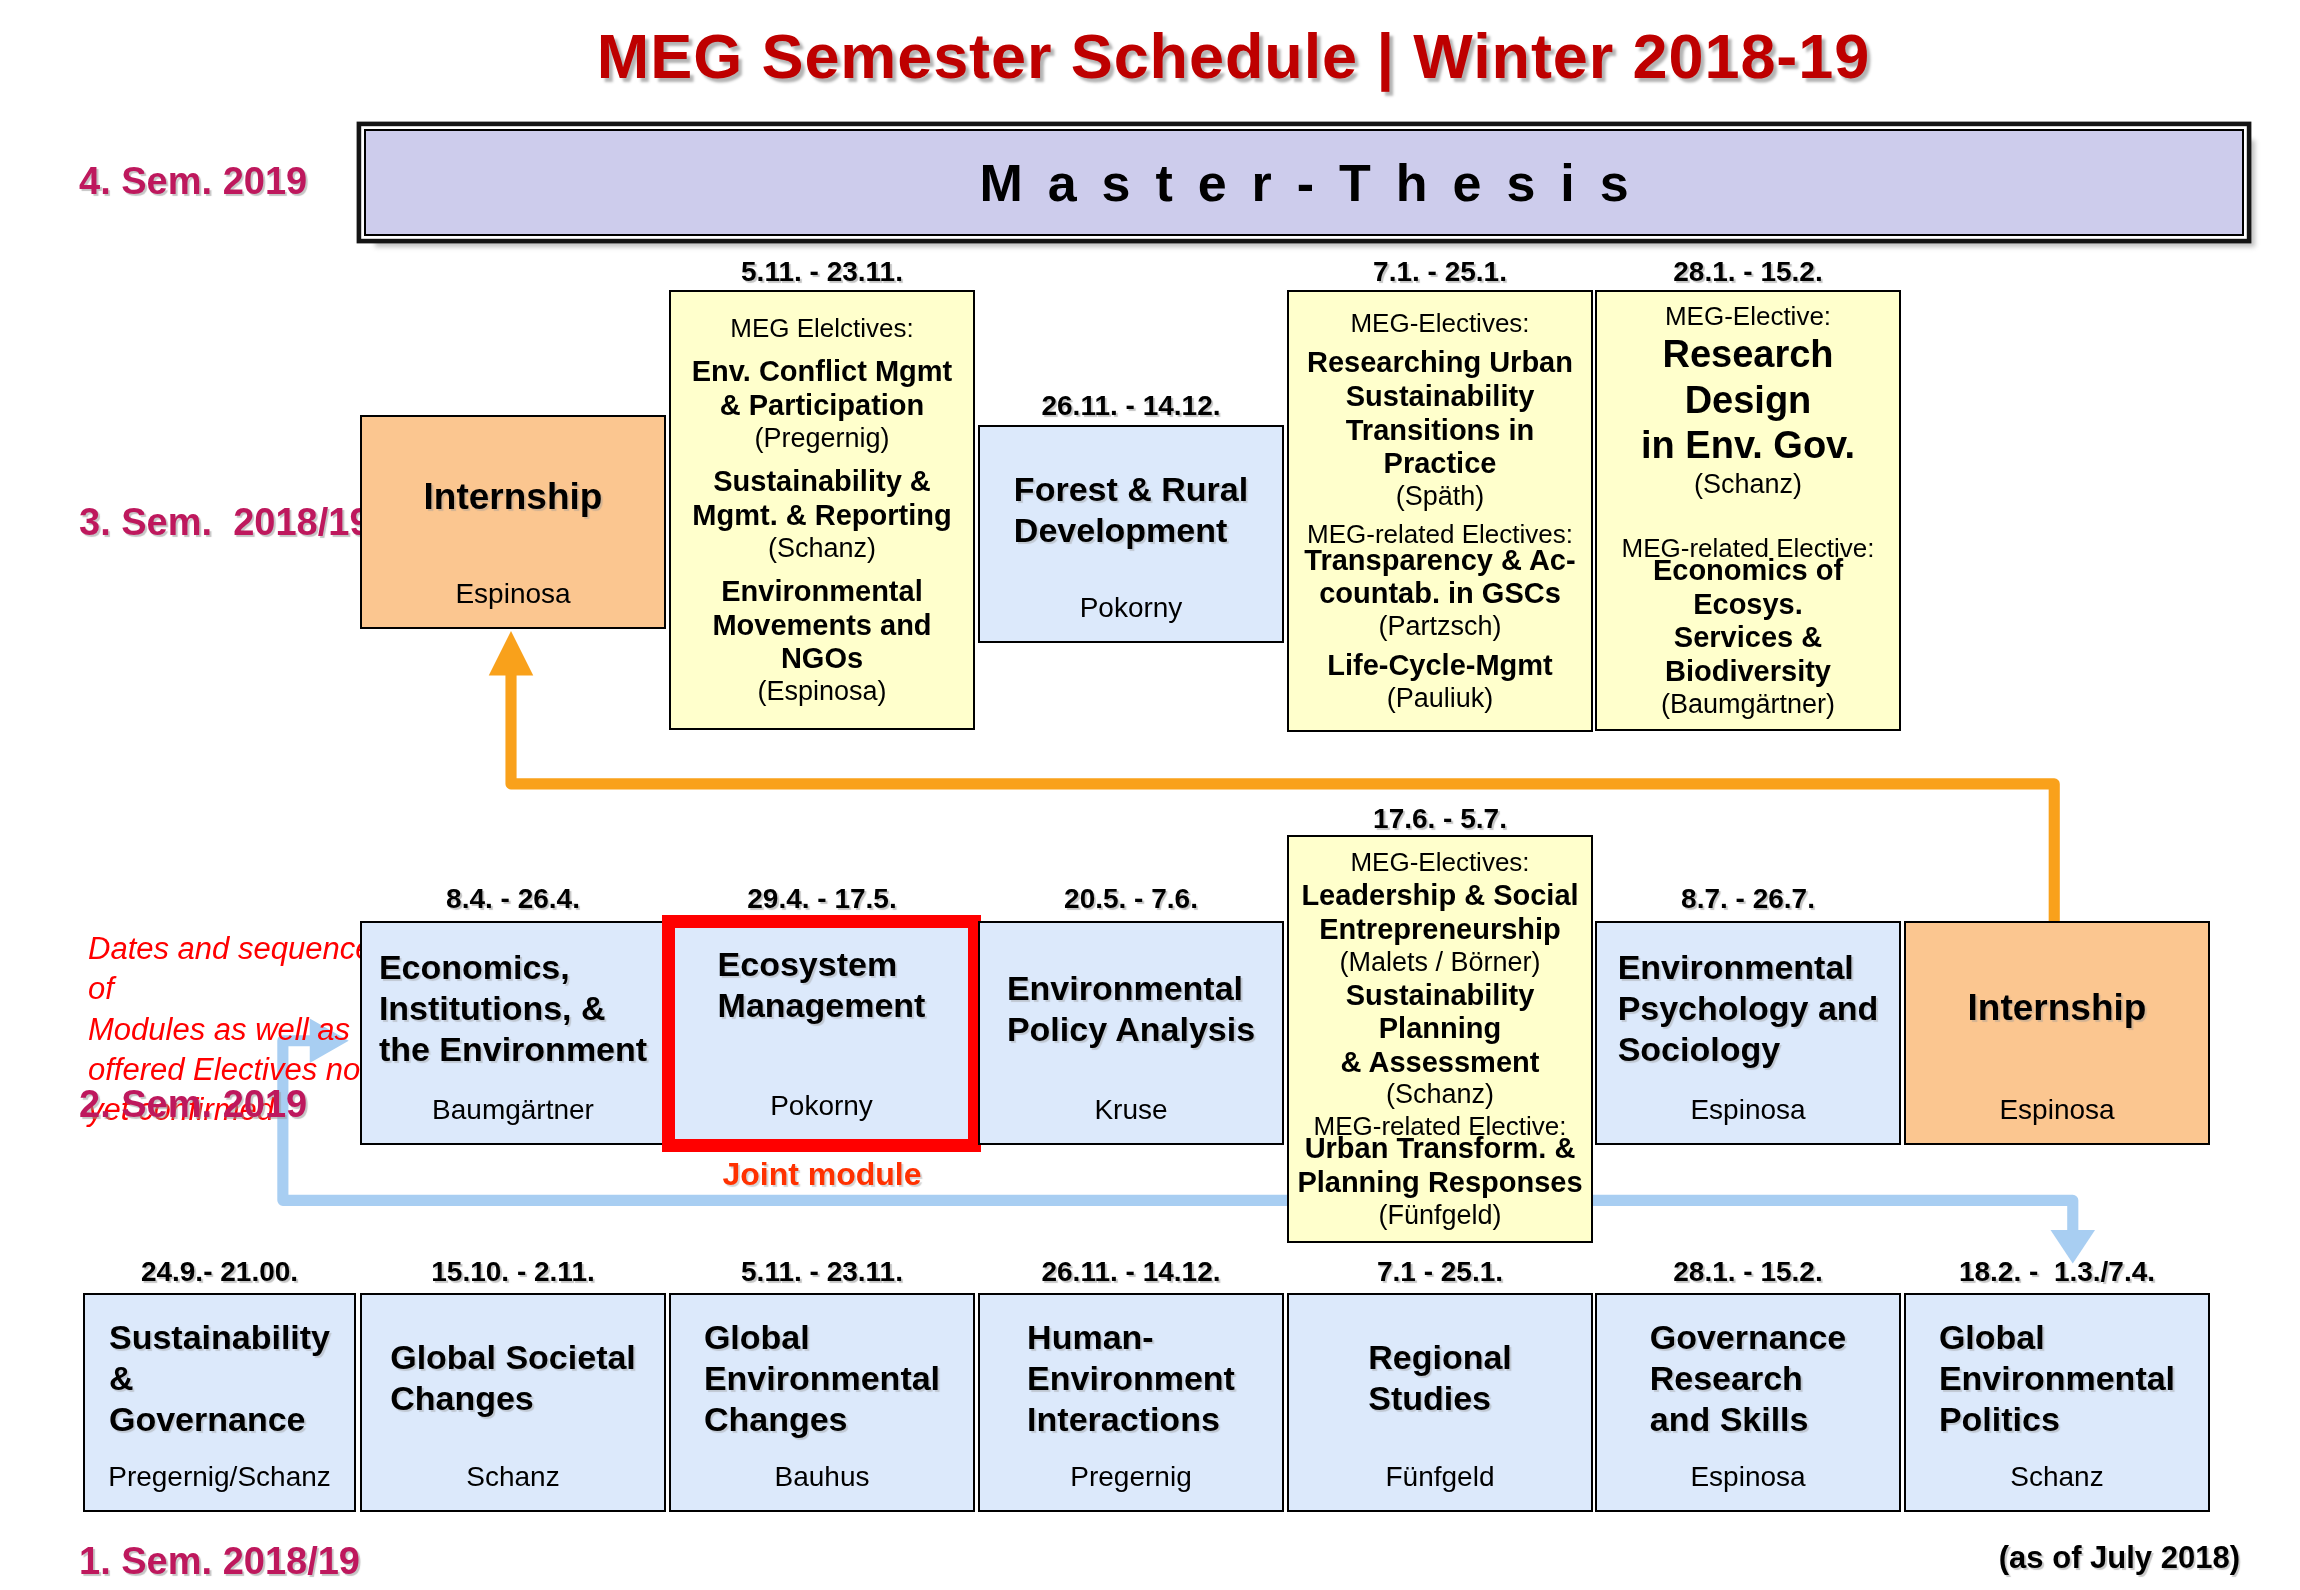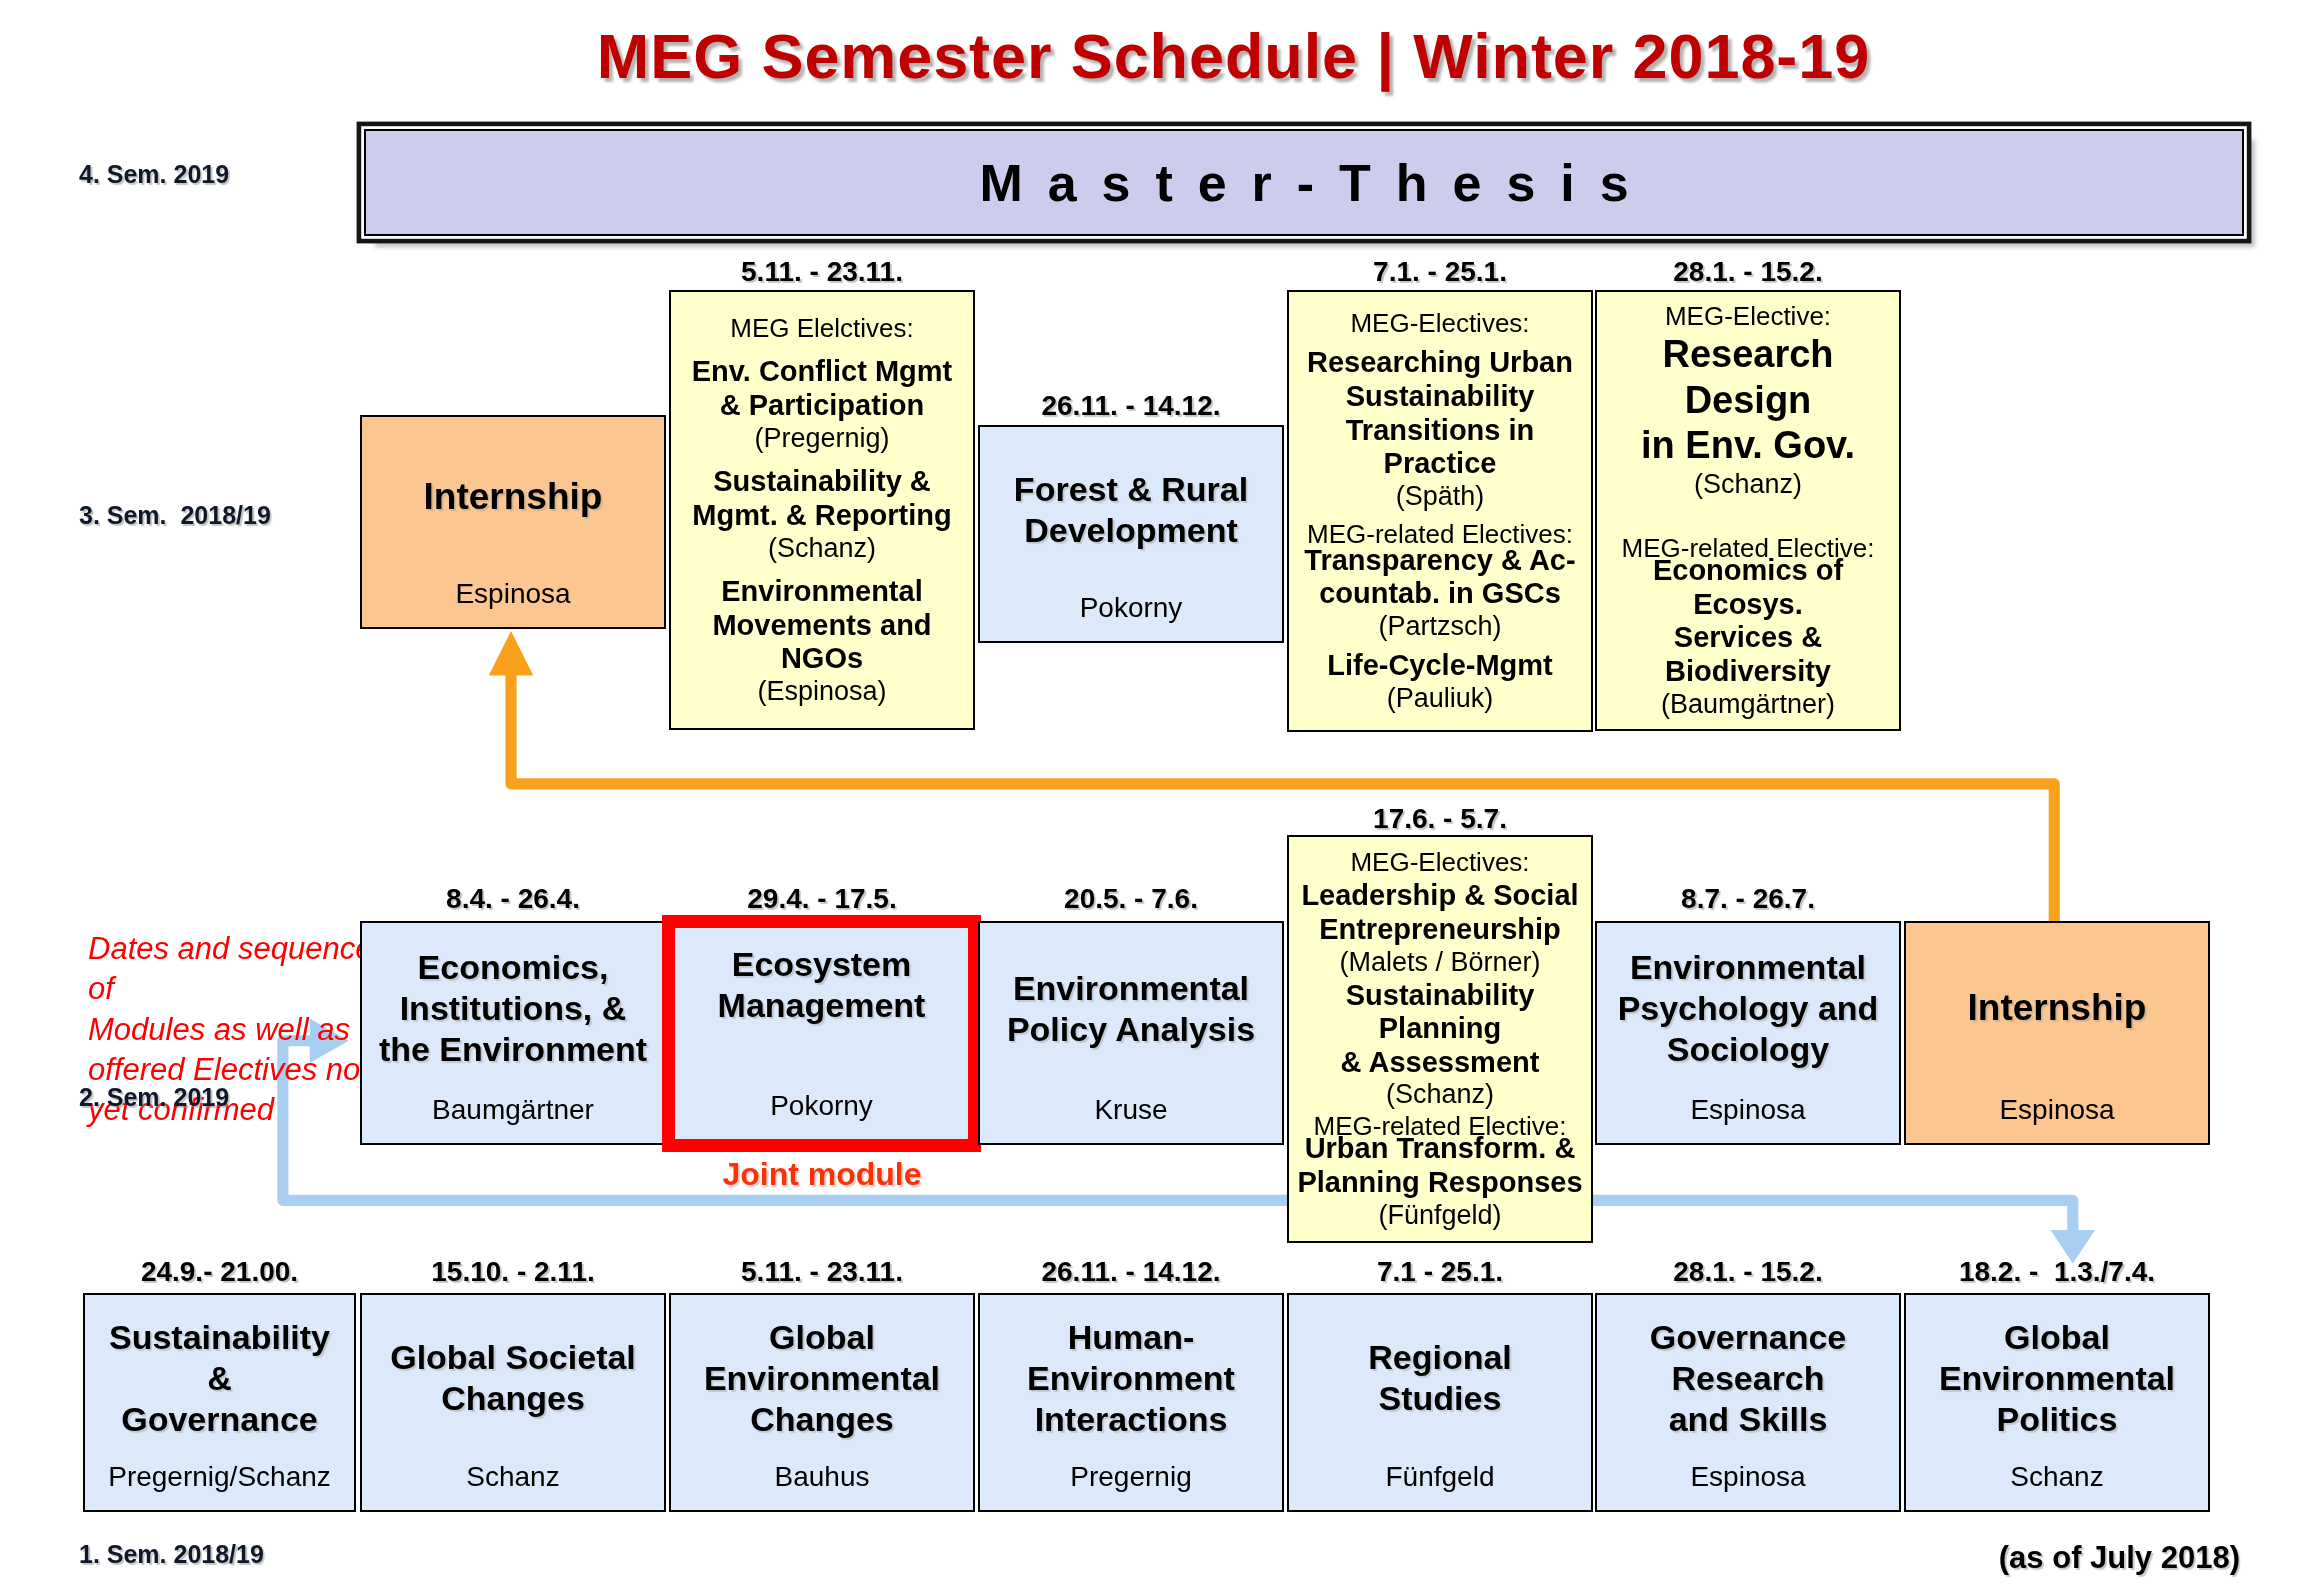--- a/index.html
+++ b/index.html
@@ -10,28 +10,28 @@
 
   .page-title{left:204px;top:20.4px;width:2059px;text-align:center;
     font-size:63px;font-weight:bold;color:#BE0000;
     text-shadow:3.7px 3.7px 2.8px #b3b3b3;letter-spacing:0.9px;}
 
   .thesis-bar{left:364px;top:129px;width:1876px;height:103px;background:#CDCCEC;
     border:2.8px solid #000;box-shadow:0 0 0 2.8px #fff,0 0 0 7.4px #141414,11px 11px 4.6px rgba(120,120,120,.45);
     display:flex;align-items:center;justify-content:center;}
   .thesis-text{font-size:52px;font-weight:bold;letter-spacing:.48em;text-indent:.48em;color:#000;}
 
-  .semlabel{font-size:25px;font-weight:bold;color:#0f172a;white-space:pre-wrap;
+  .semlabel{font-size:38px;font-weight:bold;color:#be185d;white-space:pre-wrap;
     text-shadow:1.9px 1.9px 0.9px rgba(150,150,150,.55);}
 
   .date{font-size:28px;font-weight:bold;text-align:center;white-space:pre;
     text-shadow:1.9px 1.9px 0.9px rgba(150,150,150,.55);}
 
   .box{border:2.8px solid #000;background:#DCE9FB;display:flex;flex-direction:column;
-    align-items:center;text-align:center;box-sizing:border-box;}
+    align-items:center;text-align:left;box-sizing:border-box;}
   .box.orange{background:#FBC690;}
   .box .titlewrap{flex:1;display:flex;align-items:center;justify-content:center;padding:5.6px 3.7px;}
   .mtitle{font-size:34px;font-weight:bold;white-space:pre-line;line-height:1.2;color:#000;
     text-shadow:1.9px 1.9px 0.9px rgba(150,150,150,.4);}
   .mtitle.xl{font-size:37px;}
   .instr{font-size:28px;color:#000;margin-bottom:16.7px;}
 
   .redbox{border:13px solid #FF0000;background:#DCE9FB;}
 
   .ybox{background:#FFFFCC;border:2.8px solid #000;display:flex;flex-direction:column;

